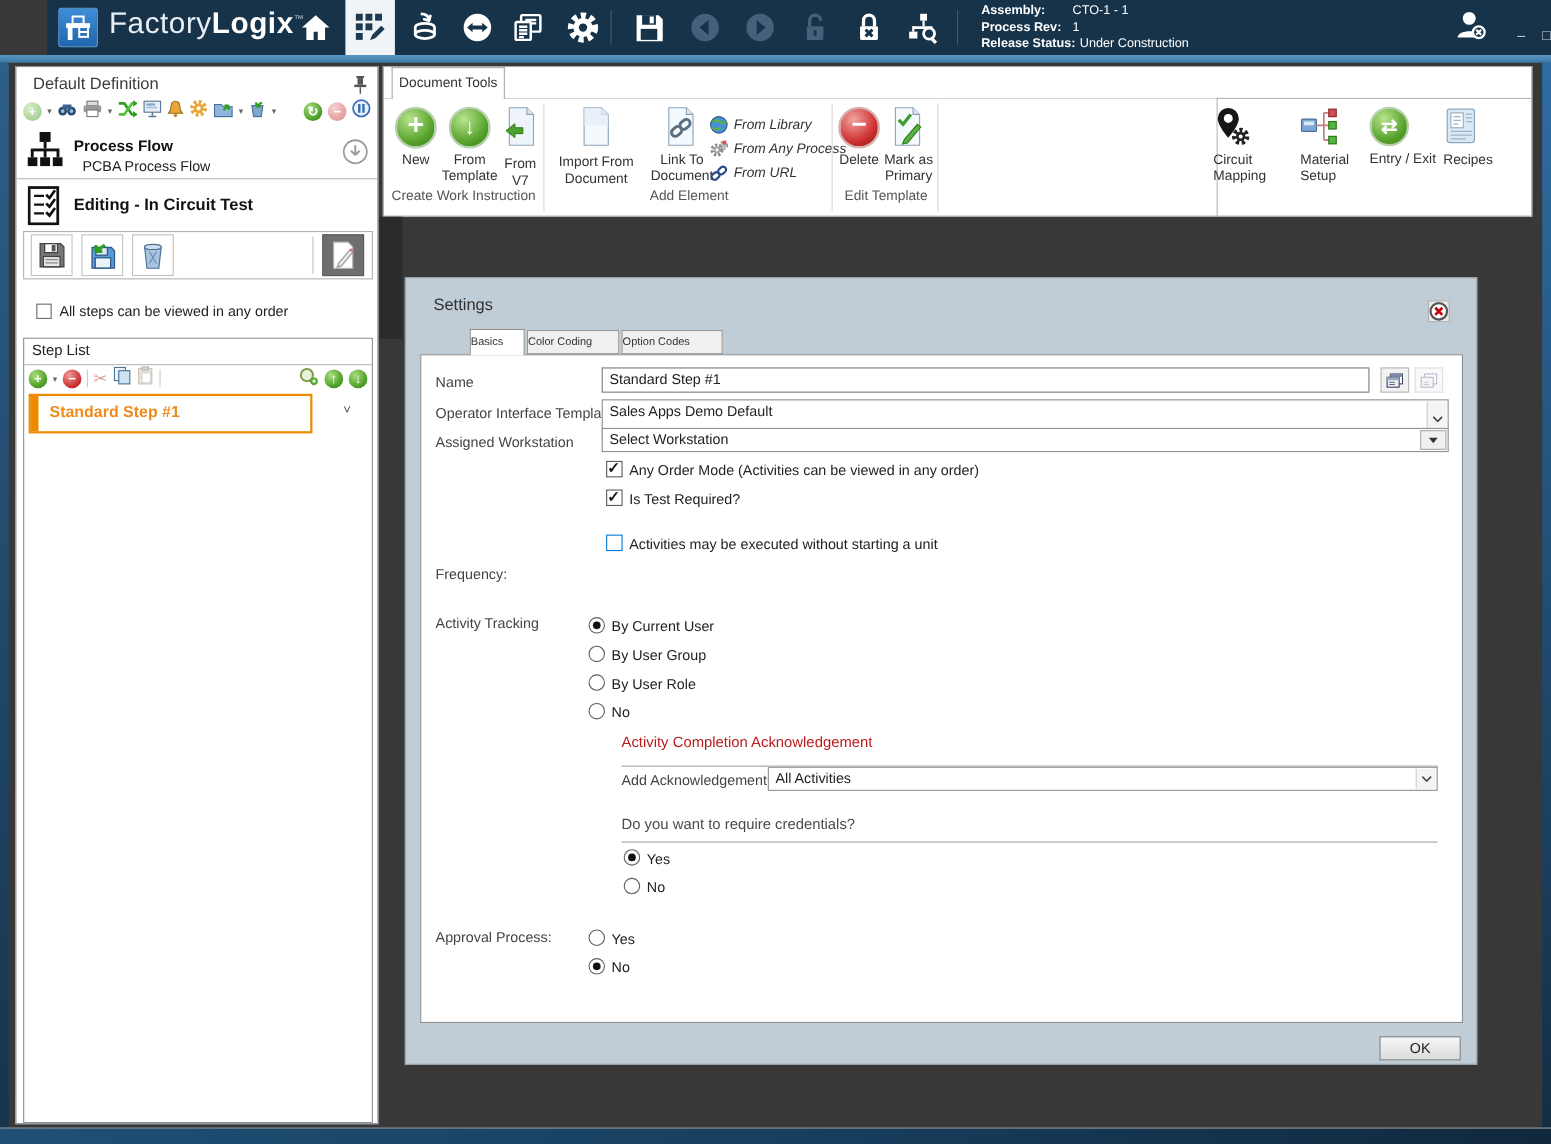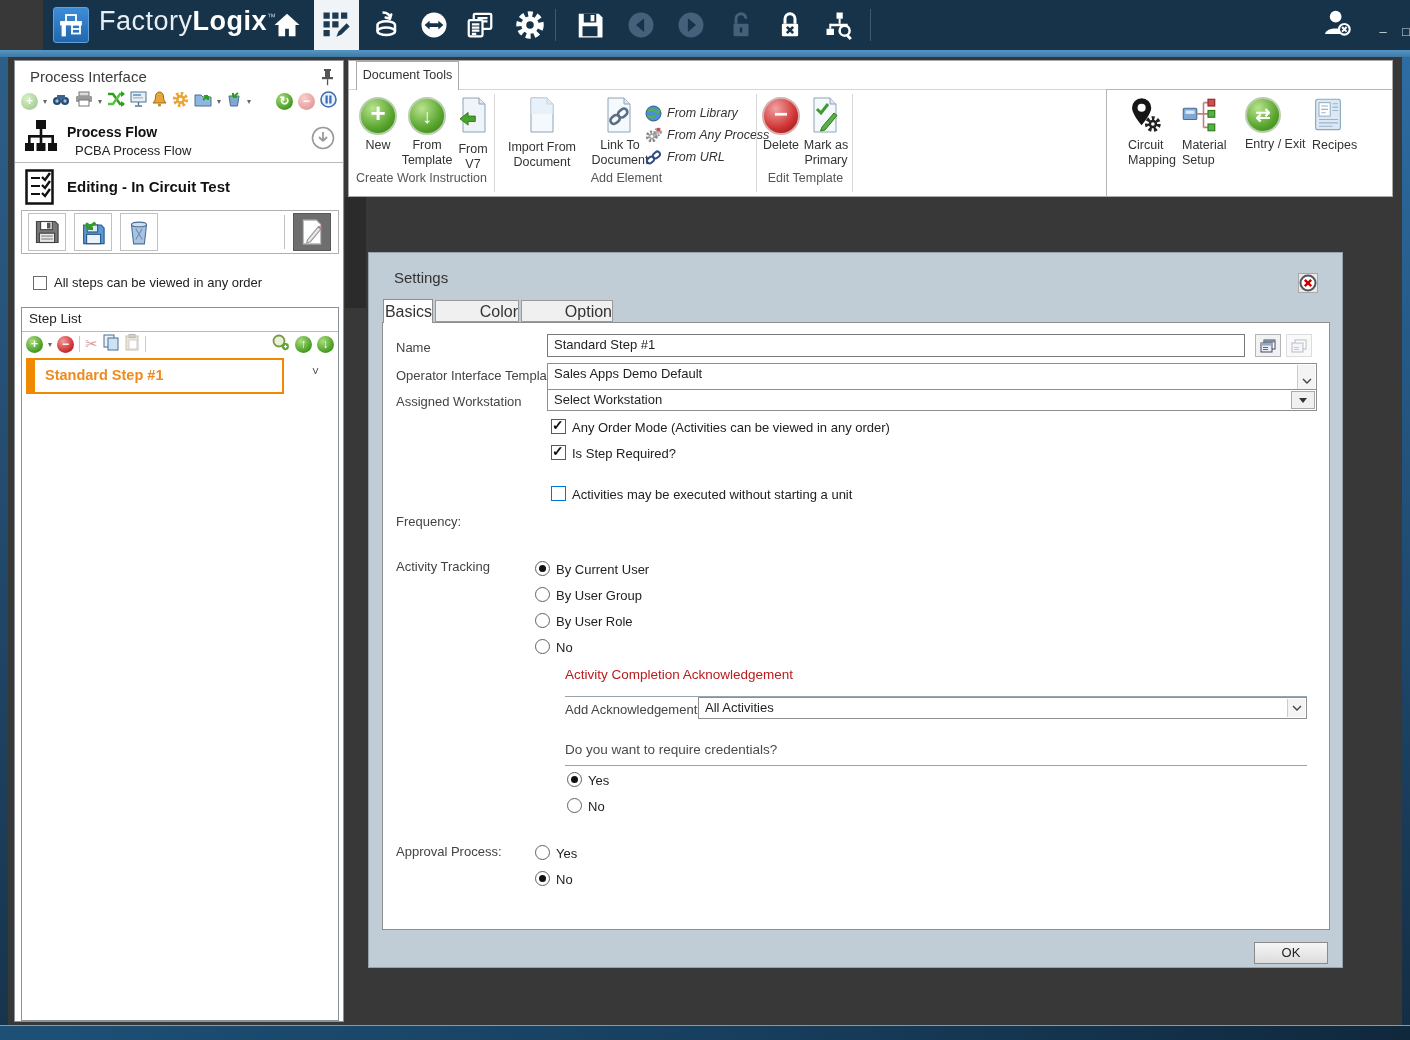--- a/index.html
+++ b/index.html
@@ -66,21 +66,21 @@
   .gsep{position:absolute;top:33px;width:1px;height:98px;background:#d8d8d8;}
   .glabel{position:absolute;top:110px;font-size:12.5px;color:#555;text-align:center;}
   .smallitem{position:absolute;height:20px;display:flex;align-items:center;gap:5px;font-size:12.5px;color:#333;font-style:italic;}
   .ribright-border{position:absolute;background:#b5b5b5;}
   .rritem{position:absolute;font-size:12.5px;color:#333;line-height:1.25;}
 
   
   .darkstrip{left:345px;top:197px;width:21px;height:111px;background:#2b2b2b;}
   .dialog{left:368px;top:252px;width:975px;height:716px;background:#c0cdd6;border:1px solid #93a2ad;box-sizing:border-box;padding-left:28px;}
   .dlg-title{left:25px;top:16px;font-size:15px;color:#333;}
-  .dtab{position:absolute;box-sizing:border-box;font-size:16px;color:#333;text-align:right;}
+  .dtab{position:absolute;box-sizing:border-box;font-size:10px;color:#333;text-align:left;margin-left:44px;}
   .dtab.active{background:#fff;border:1px solid #8f8f8f;border-bottom:none;z-index:2;line-height:23px;}
   .dtab.inactive{background:#f0f0f0;border:1px solid #9a9a9a;line-height:21px;}
   .dpanel{left:13px;top:69px;width:948px;height:608px;background:#fff;border:1px solid #8f8f8f;box-sizing:border-box;}
   .flabel{position:absolute;font-size:13px;color:#444;white-space:nowrap;}
   .tinput{position:absolute;background:#fff;border:1px solid #7a7a7a;box-sizing:border-box;font-size:13px;color:#222;padding:2px 0 0 6px;}
   .combo{position:absolute;background:#fff;border:1px solid #8f8f8f;box-sizing:border-box;font-size:13px;color:#222;}
   .combo .val{position:absolute;left:6px;top:2px;}
   .combo .dd{position:absolute;right:1px;top:1px;bottom:1px;width:17px;background:#f4f4f4;border-left:1px solid #ccc;display:flex;align-items:center;justify-content:center;}
   .combo .dd2{position:absolute;right:1px;top:1px;bottom:1px;width:24px;background:#f0f0f0;border:1px solid #ababab;box-sizing:border-box;display:flex;align-items:center;justify-content:center;}
   .tri{width:0;height:0;border-left:4px solid transparent;border-right:4px solid transparent;border-top:5px solid #333;}
@@ -207,41 +207,46 @@
           <rect x="11.7" y="7" width="1.6" height="4"></rect>
           <path d="M5 11h14v2H5z"></path>
           <rect x="4.2" y="11" width="1.6" height="4"></rect>
           <rect x="2" y="15" width="6" height="5"></rect>
           <circle cx="16.5" cy="16.5" r="4" fill="none" stroke="#fff" stroke-width="2"></circle>
           <rect x="19.5" y="19.5" width="4" height="2.4" transform="rotate(45 19.5 19.5)"></rect>
         </svg>
     </div>
     <div class="abs tbsep" style="left:827px"></div>
 
+    <div class="t info">
+      <div><b>Assembly:</b><span>CTO-1 - 1</span></div>
+      <div><b>Process Rev:</b><span>1</span></div>
+      <div><b style="width:auto;margin-right:4px">Release Status:</b><span>Under Construction</span></div>
+    </div>
 
     <div class="abs tbicon" style="left:1278px;top:6px">
       <svg width="34" height="34" viewBox="0 0 24 24">
           <circle cx="11" cy="8" r="4.4" fill="#fff"></circle>
           <path d="M3 21c.8-5.5 15.6-5.5 16.4 0z" fill="#fff"></path>
           <circle cx="17.5" cy="17.5" r="4" fill="#17334a" stroke="#fff" stroke-width="1.6"></circle>
           <path d="M15.8 15.8l3.4 3.4m0-3.4-3.4 3.4" stroke="#fff" stroke-width="1.5"></path>
         </svg>
     </div>
     <div class="abs winctl" style="left:1331px">–</div>
     <div class="abs winctl" style="left:1354px">□</div>
     <div class="abs winctl" style="left:1377px">✕</div>
   </div>
 
   <div class="abs bluestrip"></div>
   <div class="abs borderL"></div>
   <div class="abs borderR"></div>
   <div class="abs bottombar"></div>
 
   <div class="abs leftpanel">
-    <div class="t lp-title">Process Interface</div>
+    <div class="t lp-title">Default Definition</div>
     <div class="abs" style="left:306px;top:8px">
       <svg width="13" height="17" viewBox="0 0 13 17" fill="#555">
           <rect x="3" y="0" width="7" height="2"></rect>
           <rect x="4" y="2" width="5" height="6"></rect>
           <rect x="1" y="8" width="11" height="2.2"></rect>
           <rect x="5.9" y="10.2" width="1.3" height="6"></rect>
         </svg>
     </div>
 
     <div class="abs lp-toolbar">
@@ -513,21 +518,21 @@
             <path d="M10 30 22 16l3 2.5L13 33l-4.5 1z" fill="#58b048" stroke="#2d7a14"></path>
           </svg>
       </div>
       <div class="lab">Mark as Primary</div>
     </div>
     <div class="glabel" style="left:410px;width:93px">Edit Template</div>
     <div class="gsep" style="left:503px"></div>
 
     <div class="ribright-border" style="left:757px;top:28px;width:1px;height:108px"></div>
     <div class="ribright-border" style="left:757px;top:28px;width:286px;height:1px"></div>
-    <div class="rritem" style="left:779px;top:36px;width:62px">
+    <div class="rritem" style="left:754px;top:36px;width:62px">
       <svg width="34" height="36" viewBox="0 0 30 32">
           <path d="M12 1a8.5 8.5 0 0 1 8.5 8.5C20.5 15.5 12 25 12 25S3.5 15.5 3.5 9.5A8.5 8.5 0 0 1 12 1z" fill="#161616"></path>
           <circle cx="12" cy="9.5" r="3.6" fill="#fff"></circle>
           <circle cx="22" cy="24" r="5" fill="none" stroke="#222" stroke-width="4" stroke-dasharray="2.4 2"></circle>
           <circle cx="22" cy="24" r="3.8" fill="#222"></circle>
           <circle cx="22" cy="24" r="1.6" fill="#fff"></circle>
         </svg>
       <div>Circuit Mapping</div>
     </div>
     <div class="rritem" style="left:833px;top:36px;width:62px">
@@ -609,21 +614,21 @@
       <div class="combo" style="left:164px;top:66px;width:770px;height:22px">
         <span class="val">Select Workstation</span>
         <span class="dd2">
             <span class="tri"></span>
           </span>
       </div>
 
       <div class="dchk checked" style="left:168px;top:96px"></div>
       <div class="flabel" style="left:189px;top:97px;color:#222">Any Order Mode (Activities can be viewed in any order)</div>
       <div class="dchk checked" style="left:168px;top:122px"></div>
-      <div class="flabel" style="left:189px;top:123px;color:#222">Is Step Required?</div>
+      <div class="flabel" style="left:189px;top:123px;color:#222">Is Test Required?</div>
       <div class="dchk blue" style="left:168px;top:163px"></div>
       <div class="flabel" style="left:189px;top:164px;color:#222">Activities may be executed without starting a unit</div>
 
       <div class="flabel" style="left:13px;top:191px">Frequency:</div>
 
       <div class="flabel" style="left:13px;top:236px">Activity Tracking</div>
       <div class="radio sel" style="left:152px;top:238px"></div>
       <div class="flabel" style="left:173px;top:239px;color:#222">By Current User</div>
       <div class="radio" style="left:152px;top:264px"></div>
       <div class="flabel" style="left:173px;top:265px;color:#222">By User Group</div>

